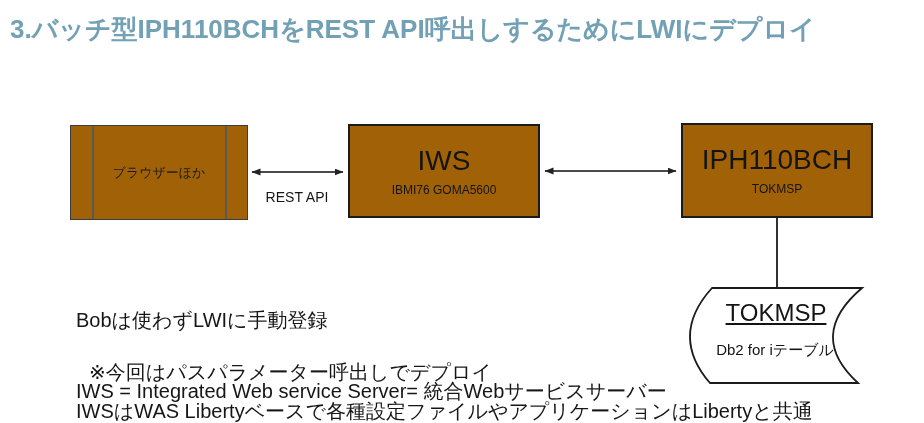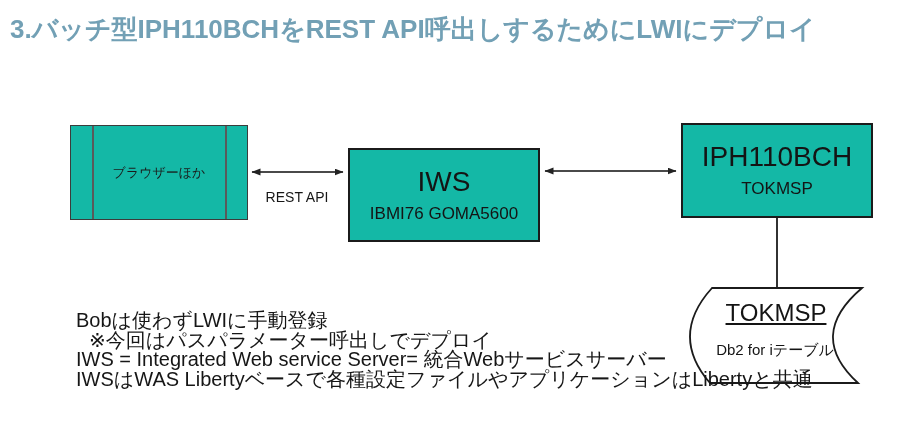--- a/index.html
+++ b/index.html
@@ -29,21 +29,21 @@
   .lines-layer {
     position: absolute;
     left: 0; top: 0;
     width: 924px; height: 423px;
     z-index: 1;
   }
 
   
   .node-box {
     position: absolute;
-    background: #14b8a6;
+    background: #a16207;
     box-sizing: border-box;
     z-index: 2;
     display: flex;
     flex-direction: column;
     align-items: center;
     justify-content: center;
     text-align: center;
   }
 
   .browser-box {
@@ -58,29 +58,28 @@
     background: #5a5a5a;
   }
   .browser-box .inner-bar.left  { left: 21px; }
   .browser-box .inner-bar.right { right: 20px; }
   .browser-label { font-size: 13px; color: #1a1a1a; }
 
   .iws-box {
     left: 348px; top: 124px;
     width: 192px; height: 94px;
     border: 2px solid #1b1b1b;
-    margin-top: 24px;
   }
   .iph-box {
     left: 681px; top: 123px;
     width: 192px; height: 95px;
     border: 2px solid #1b1b1b;
   }
   .node-title { font-size: 28px; color: #141414; line-height: 30px; }
-  .node-subtitle { font-size: 17px; color: #141414; margin-top: 7px; }
+  .node-subtitle { font-size: 12px; color: #141414; margin-top: 7px; }
 
   
   .conn-label {
     position: absolute;
     z-index: 2;
     font-size: 14px;
     color: #161616;
     text-align: center;
     line-height: 18px;
     white-space: nowrap;
@@ -105,21 +104,21 @@
   
   .notes {
     position: absolute;
     left: 76px; top: 311px;
     z-index: 2;
     font-size: 20px;
     line-height: 19.5px;
     color: #161616;
     white-space: nowrap;
   }
-  .notes .note-line:nth-child(2) { padding-left: 13px; }
+  .notes .note-line:nth-child(2) { padding-left: 13px; margin-top: 32px; }
 </style>
 </head>
 <body>
 
 <div class="canvas">
 
   <div class="page-title" style="color: rgb(114, 160, 181);">3.バッチ型IPH110BCHをREST API呼出しするためにLWIにデプロイ</div>
 
   <svg class="lines-layer" width="924" height="423" viewBox="0 0 924 423" xmlns="http://www.w3.org/2000/svg">
     <defs>

